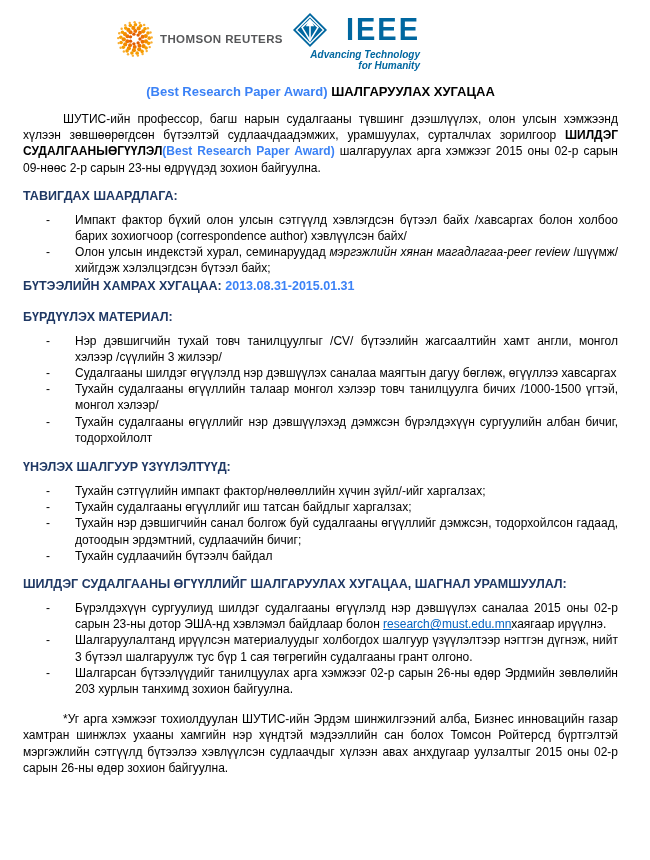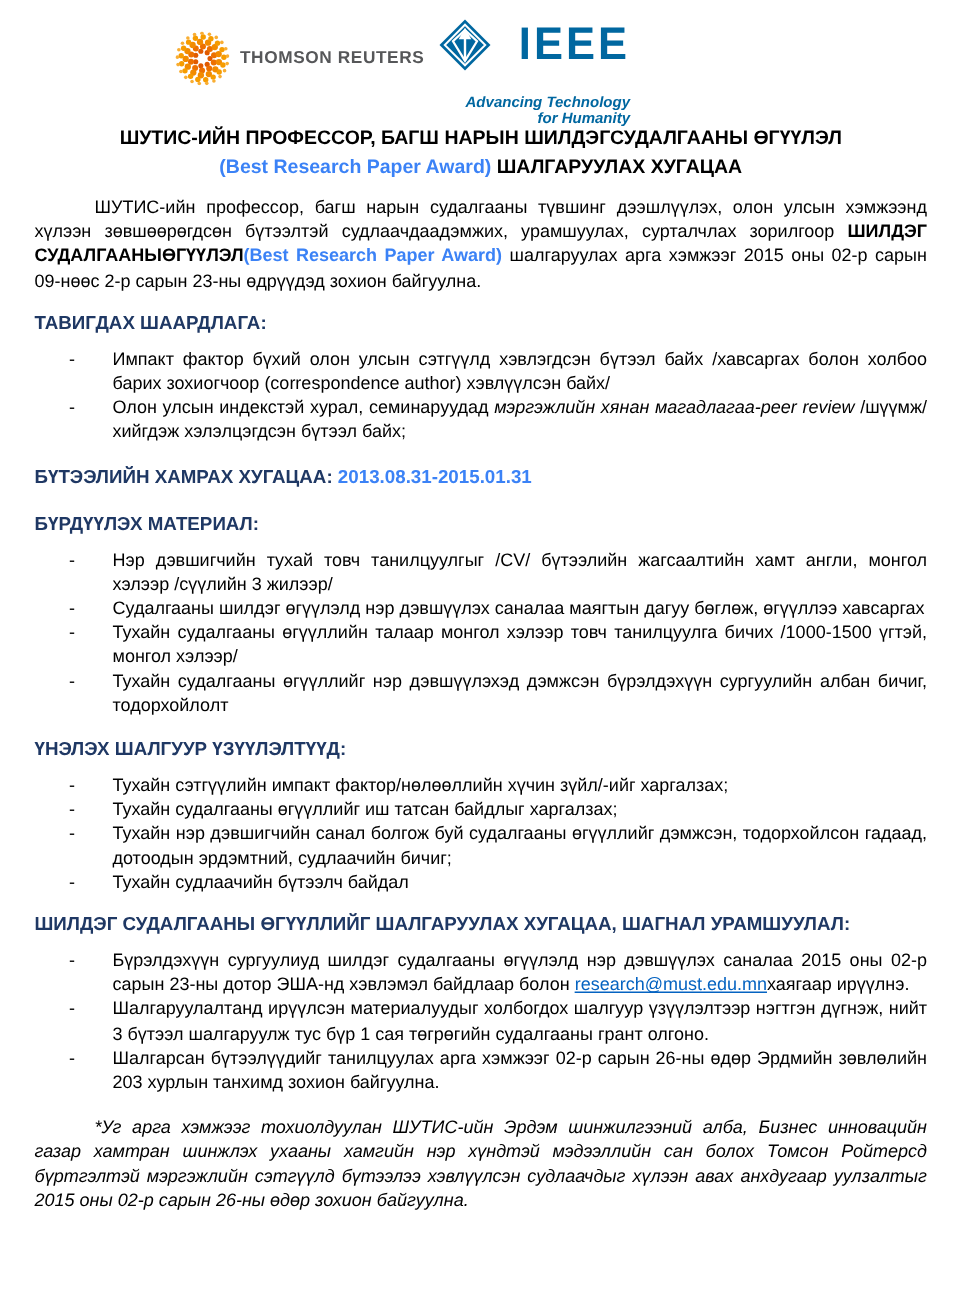--- a/index.html
+++ b/index.html
@@ -24,52 +24,52 @@
     white-space: nowrap;
   }
   .ieee { display: flex; flex-direction: column; align-items: flex-end; }
   .ieee-top { display: flex; align-items: center; gap: 18px; text-align: right; }
   .ieee-word {
     font-size: 29px; font-weight: bold; color: #0067A0;
     letter-spacing: 2px; line-height: 1; transform: scaleY(1.05);
   }
   .ieee-tagline {
     width: 122px; text-align: right; font-size: 10px; line-height: 1.12;
-    font-style: italic; font-weight: bold; color: #0067A0; margin-top: 15px;
+    font-style: italic; font-weight: bold; color: #0067A0; margin-top: 1px;
   }
 
   
   .title {
     text-align: center; font-weight: bold; font-size: 13px; line-height: 19px;
     margin-top: 12px;
   }
   .red { color: #3b82f6; }
 
   
   .body-txt { font-size: 12px; line-height: 16.2px; }
   .intro { margin-top: 10px; text-align: justify; text-indent: 40px; }
 
   .sec-h { color: #1F3864; font-weight: bold; font-size: 12.5px; line-height: 16px; }
   .h-req    { }
-  .h-period { margin-top: 14px; }
+  .h-period { margin-top: 1px; }
   .h-mat    { margin-top: 15px; }
   .h-crit   { margin-top: 13px; }
   .h-award  { margin-top: 12px; }
 
   .bullets { margin-top: 8px; }
   .bullet { display: flex; padding-left: 23px; }
   .bullet .bm { width: 29px; flex-shrink: 0; }
   .bullet .bt { flex: 1; text-align: justify; }
 
   .link { color: #0563C1; text-decoration: underline; }
   .it { font-style: italic; }
   .b  { font-weight: bold; }
 
   .footnote {
-    margin-top: 14px; font-style: italic; text-align: justify; text-indent: 40px;
+    margin-top: 14px; text-align: justify; text-indent: 40px;
   }
 </style>
 </head>
 <body>
 
 <div class="page">
 
   <div class="logos">
     <div class="tr">
       <svg id="tr-dots" width="36" height="36" viewBox="0 0 36 36">
@@ -153,21 +153,20 @@
           <path d="M18 28.5 L18 13" stroke="#ffffff" stroke-width="1.6"></path>
           <path d="M18 6.5 L22.2 14.2 L13.8 14.2 Z" fill="#ffffff"></path>
         </svg>
         <span class="ieee-word">IEEE</span>
       </div>
       <div class="ieee-tagline">Advancing Technology for Humanity</div>
     </div>
   </div>
 
   <div class="title">
-    <div>ШУТИС-ИЙН ПРОФЕССОР, БАГШ НАРЫН ШИЛДЭГСУДАЛГААНЫ ӨГҮҮЛЭЛ</div>
     <div><span class="red">(Best Research Paper Award)</span><span> ШАЛГАРУУЛАХ ХУГАЦАА</span></div>
   </div>
 
   <p class="body-txt intro"><span>ШУТИС-ийн профессор, багш нарын судалгааны түвшинг дээшлүүлэх, олон улсын хэмжээнд хүлээн зөвшөөрөгдсөн бүтээлтэй судлаачдаадэмжих, урамшуулах, сурталчлах зорилгоор </span><span class="b">ШИЛДЭГ СУДАЛГААНЫӨГҮҮЛЭЛ</span><span class="b red">(Best Research Paper Award)</span><span> шалгаруулах арга хэмжээг 2015 оны 02-р сарын 09-нөөс 2-р сарын 23-ны өдрүүдэд зохион байгуулна.</span></p>
 
   <div class="sec-h h-req">ТАВИГДАХ ШААРДЛАГА:</div>
   <div class="bullets body-txt">
     <div class="bullet">
       <span class="bm">-</span>
       <span class="bt">Импакт фактор бүхий олон улсын сэтгүүлд хэвлэгдсэн бүтээл байх /хавсаргах болон холбоо барих зохиогчоор (correspondence author) хэвлүүлсэн байх/</span>

